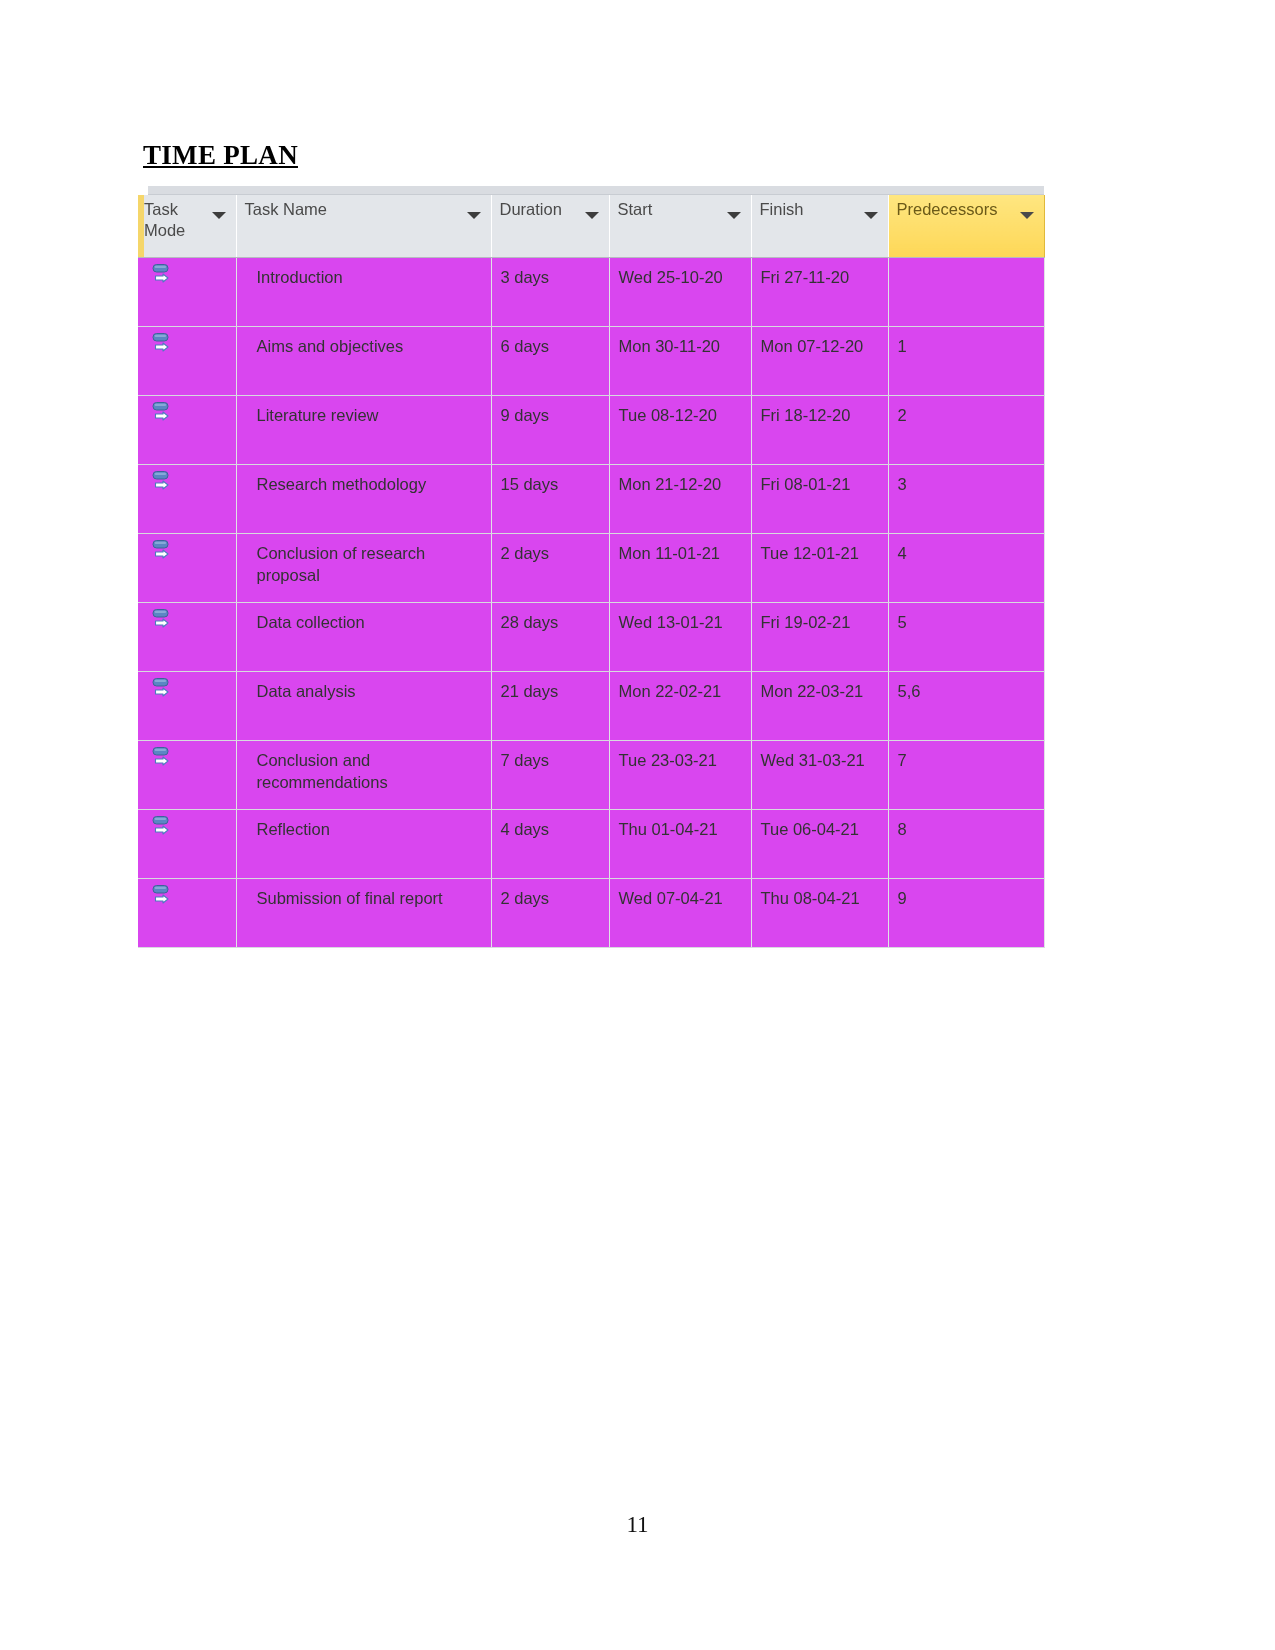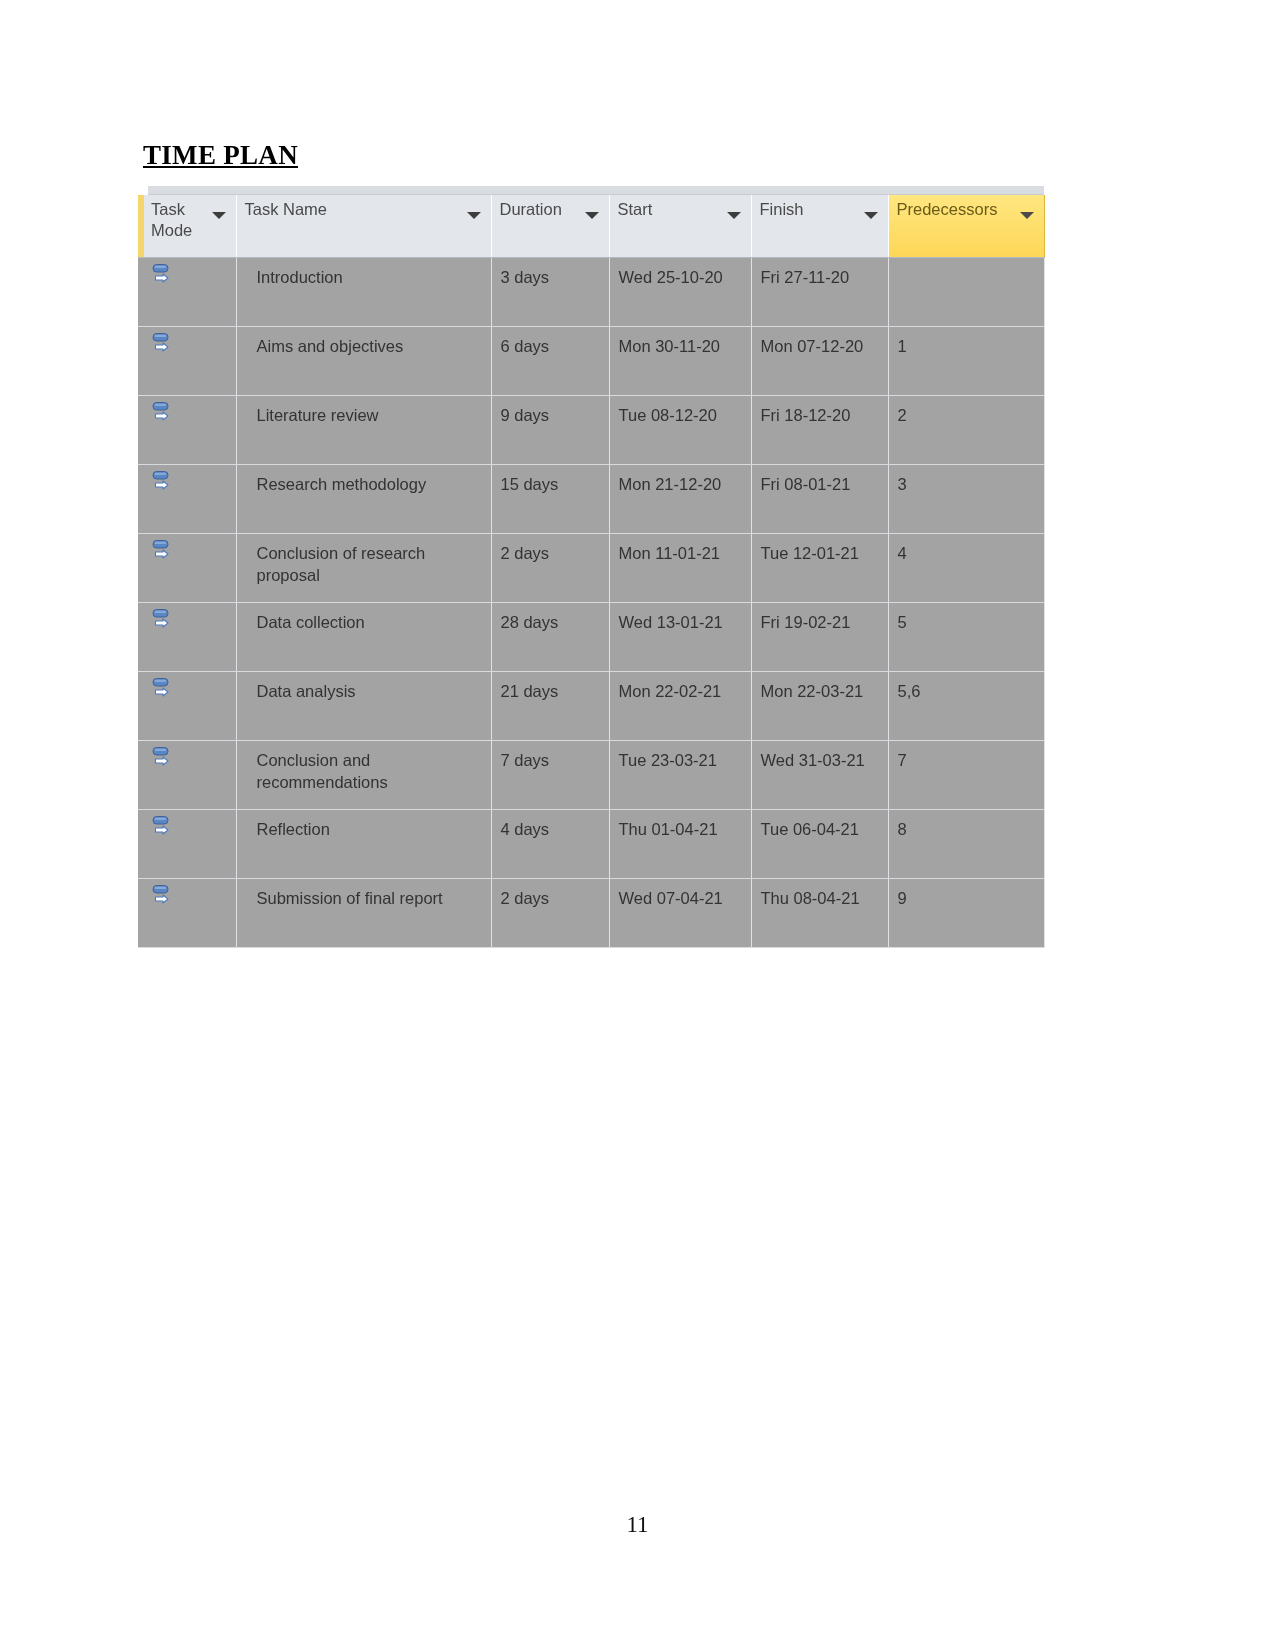--- a/index.html
+++ b/index.html
@@ -91,21 +91,21 @@
     word-wrap: break-word;
   }
   
   th.mode-head::before {
     content: "";
     position: absolute;
     left: 0; top: 0; bottom: 0;
     width: 6px;
     background: #f5d66a;
   }
-  th.mode-head { padding-left: 13px; margin-top: 32px; }
+  th.mode-head { padding-left: 6px; margin-top: 32px; }
 
   
   .caret {
     position: absolute;
     right: 10px;
     top: 17px;
     width: 0; height: 0;
     border-left: 7px solid transparent;
     border-right: 7px solid transparent;
     border-top: 7px solid #3d3d3d;
@@ -114,21 +114,21 @@
 
   
   tbody td {
     border-right: 1px solid #e0e2e5;
     border-bottom: 1px solid #d7dade;
     padding: 9px 0 9px 9px;
     vertical-align: top;
     color: #333333;
     font-size: 16.5px;
     line-height: 1.32;
-    background: #a3a3a3;
+    background: #d946ef;
   }
   tbody td.mode-cell {
     padding: 5px 0 0 14px;
     border-right: 1px solid #e0e2e5;
   }
   tbody td.name-cell { padding-left: 20px; }
   tbody td.pred-cell { border-right: 1px solid #e0e2e5; }
 
   tbody tr.r-tall td { height: 50px; }
 

